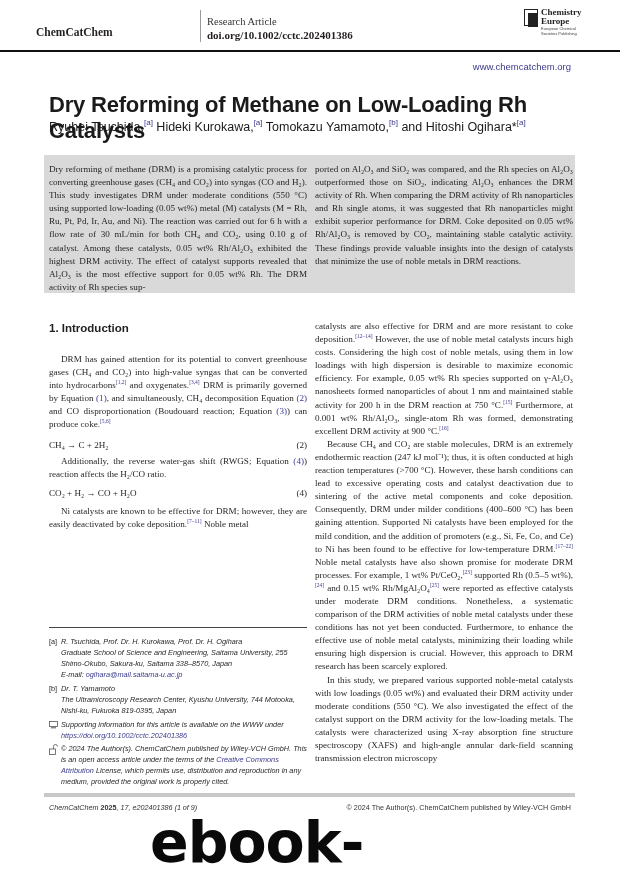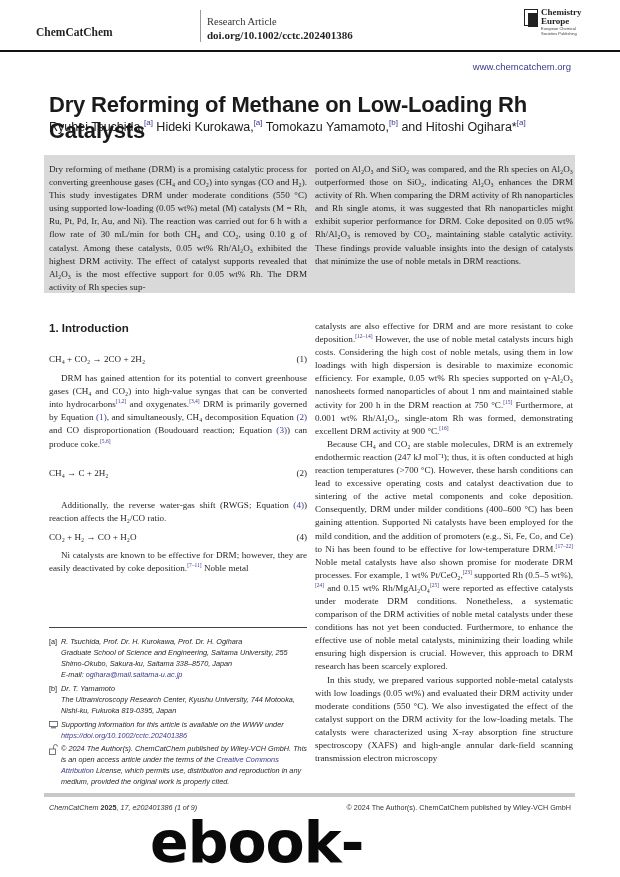--- a/index.html
+++ b/index.html
@@ -63,30 +63,26 @@
   <span>and Hitoshi Ogihara*</span><sup>[a]</sup>
 </div>
 
 <div class="abs abstract"></div>
 <div class="abs colL txt" style="top:163px;">Dry reforming of methane (DRM) is a promising catalytic process for converting greenhouse gases (CH₄ and CO₂) into syngas (CO and H₂). This study investigates DRM under moderate conditions (550 °C) using supported low-loading (0.05 wt%) metal (M) catalysts (M = Rh, Ru, Pt, Pd, Ir, Au, and Ni). The reaction was carried out for 6 h with a flow rate of 30 mL/min for both CH₄ and CO₂, using 0.10 g of catalyst. Among these catalysts, 0.05 wt% Rh/Al₂O₃ exhibited the highest DRM activity. The effect of catalyst supports revealed that Al₂O₃ is the most effective support for 0.05 wt% Rh. The DRM activity of Rh species sup-</div>
 <div class="abs colR txt" style="top:163px;">ported on Al₂O₃ and SiO₂ was compared, and the Rh species on Al₂O₃ outperformed those on SiO₂, indicating Al₂O₃ enhances the DRM activity of Rh. When comparing the DRM activity of Rh nanoparticles and Rh single atoms, it was suggested that Rh nanoparticles might exhibit superior performance for DRM. Coke deposited on 0.05 wt% Rh/Al₂O₃ is removed by CO₂, maintaining stable catalytic activity. These findings provide valuable insights into the design of catalysts that minimize the use of noble metals in DRM reactions.</div>
 
 <div class="abs h1">1. Introduction</div>
 
 <div class="abs colL txt" style="top:347px;">
-  <div class="eq" style="margin-top:6px;">
-      <span>CH₄ + CO₂ → 2CO + 2H₂</span>
-      <span>(1)</span>
-    </div>
   <p class="ind" style="margin-top:6px;"><span>DRM has gained attention for its potential to convert greenhouse gases (CH₄ and CO₂) into high-value syngas that can be converted into hydrocarbons</span><span class="sup">[1,2]</span><span> and oxygenates.</span><span class="sup">[3,4]</span><span> DRM is primarily governed by Equation </span><span class="link">(1)</span><span>, and simultaneously, CH₄ decomposition Equation </span><span class="link">(2)</span><span> and CO disproportionation (Boudouard reaction; Equation </span><span class="link">(3)</span><span>) can produce coke.</span><span class="sup">[5,6]</span></p>
-  <div class="eq" style="margin-top:16px;">
+  <div class="eq" style="margin-top:7px;">
       <span>CH₄ → C + 2H₂</span>
       <span>(2)</span>
     </div>
-  <p class="ind" style="margin-top:19px;"><span>Additionally, the reverse water-gas shift (RWGS; Equation </span><span class="link">(4)</span><span>) reaction affects the H₂/CO ratio.</span></p>
+  <p class="ind" style="margin-top:3px;"><span>Additionally, the reverse water-gas shift (RWGS; Equation </span><span class="link">(4)</span><span>) reaction affects the H₂/CO ratio.</span></p>
   <div class="eq" style="margin-top:6px;gap:11px;">
       <span>CO₂ + H₂ → CO + H₂O</span>
       <span>(4)</span>
     </div>
   <p class="ind" style="margin-top:5px;"><span>Ni catalysts are known to be effective for DRM; however, they are easily deactivated by coke deposition.</span><span class="sup">[7–11]</span><span> Noble metal</span></p>
 </div>
 
 <div class="abs colR txt" style="top:320px;">
   <p><span>catalysts are also effective for DRM and are more resistant to coke deposition.</span><span class="sup">[12–14]</span><span> However, the use of noble metal catalysts incurs high costs. Considering the high cost of noble metals, using them in low loadings with high dispersion is desirable to maximize economic efficiency. For example, 0.05 wt% Rh species supported on γ-Al₂O₃ nanosheets formed nanoparticles of about 1 nm and maintained stable activity for 200 h in the DRM reaction at 750 °C.</span><span class="sup">[15]</span><span> Furthermore, at 0.001 wt% Rh/Al₂O₃, single-atom Rh was formed, demonstrating excellent DRM activity at 900 °C.</span><span class="sup">[16]</span></p>
   <p class="ind"><span>Because CH₄ and CO₂ are stable molecules, DRM is an extremely endothermic reaction (247 kJ mol⁻¹); thus, it is often conducted at high reaction temperatures (&gt;700 °C). However, these harsh conditions can lead to excessive operating costs and catalyst deactivation due to sintering of the active metal components and coke deposition. Consequently, DRM under milder conditions (400–600 °C) has been gaining attention. Supported Ni catalysts have been employed for the mild condition, and the addition of promoters (e.g., Si, Fe, Co, and Ce) to Ni has been found to be effective for low-temperature DRM.</span><span class="sup">[17–22]</span><span> Noble metal catalysts have also shown promise for moderate DRM processes. For example, 1 wt% Pt/CeO₂,</span><span class="sup">[23]</span><span> supported Rh (0.5–5 wt%),</span><span class="sup">[24]</span><span> and 0.15 wt% Rh/MgAl₂O₄</span><span class="sup">[25]</span><span> were reported as effective catalysts under moderate DRM conditions. Nonetheless, a systematic comparison of the DRM activities of noble metal catalysts under these conditions has not yet been conducted. Furthermore, to enhance the effective use of noble metal catalysts, minimizing their loading while ensuring high dispersion is crucial. However, this approach to DRM research has been scarcely explored.</span></p>

